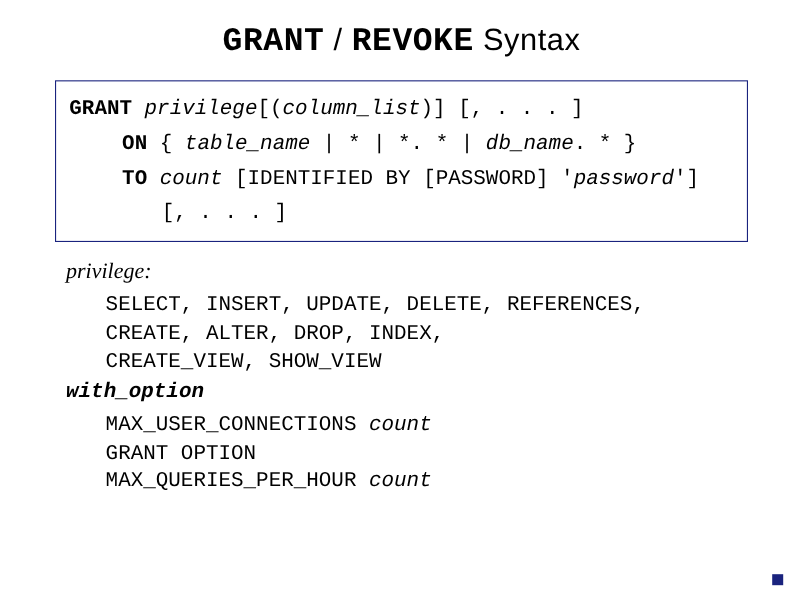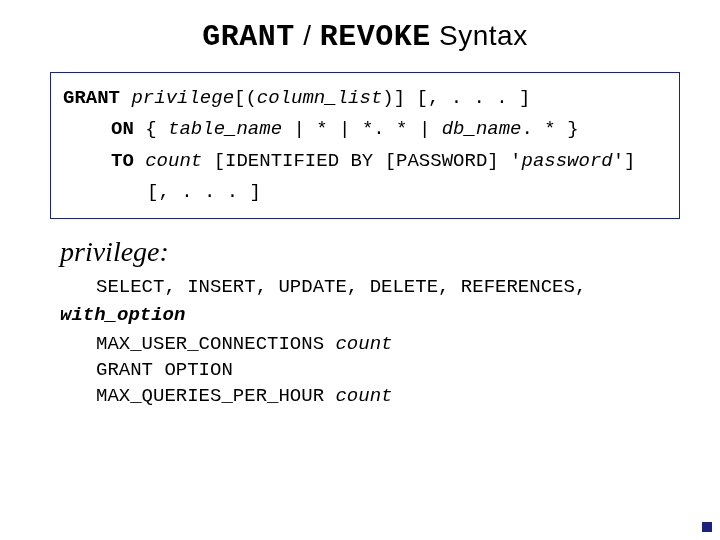--- a/index.html
+++ b/index.html
@@ -51,21 +51,21 @@
   .bi { font-style: italic; font-weight: normal; }
   .defs {
     font-family: "Courier New", Courier, monospace;
     font-size: 19px;
     line-height: 1.35;
     padding-left: 10px;
   }
   .defs .hdr {
     font-family: Georgia, 'Times New Roman', serif;
     font-style: italic;
-    font-size: 28px;
+    font-size: 20px;
     margin: 2px 0 4px 0;
   }
   .defs .line { padding-left: 36px; white-space: pre-wrap; }
   .bullet {
     position: absolute;
     right: 8px;
     bottom: 8px;
     width: 10px;
     height: 10px;
     background: #1a237e;
@@ -83,20 +83,22 @@
   <div class="syntax-box">
     <div class="row"><span class="kw">GRANT </span><span class="bi">privilege</span><span>[(</span><span class="bi">column_list</span><span>)] [, . . . ]</span></div>
     <div class="row ind1"><span class="kw">ON</span><span> { </span><span class="bi">table_name</span><span> | * | *. * | </span><span class="bi">db_name</span><span>. * }</span></div>
     <div class="row ind1"><span class="kw">TO </span><span class="bi">count</span><span> [IDENTIFIED BY [PASSWORD] '</span><span class="bi">password</span><span>']</span></div>
     <div class="row ind2"><span>[, . . . ]</span></div>
   </div>
 
   <div class="defs">
     <div class="hdr">privilege:</div>
     <div class="line">SELECT, INSERT, UPDATE, DELETE, REFERENCES,</div>
+    <div class="line">CREATE, ALTER, DROP, INDEX,</div>
+    <div class="line">CREATE_VIEW, SHOW_VIEW</div>
     <div class="hdr" style="font-family:'Courier New',monospace;font-style:italic;font-weight:bold;font-size:19px;">with_option</div>
     <div class="line"><span>MAX_USER_CONNECTIONS </span><span class="bi">count</span></div>
     <div class="line"><span>GRANT OPTION</span></div>
     <div class="line"><span>MAX_QUERIES_PER_HOUR </span><span class="bi">count</span></div>
   </div>
 
   <div class="bullet"></div>
 </div>
 
 </body></html>

